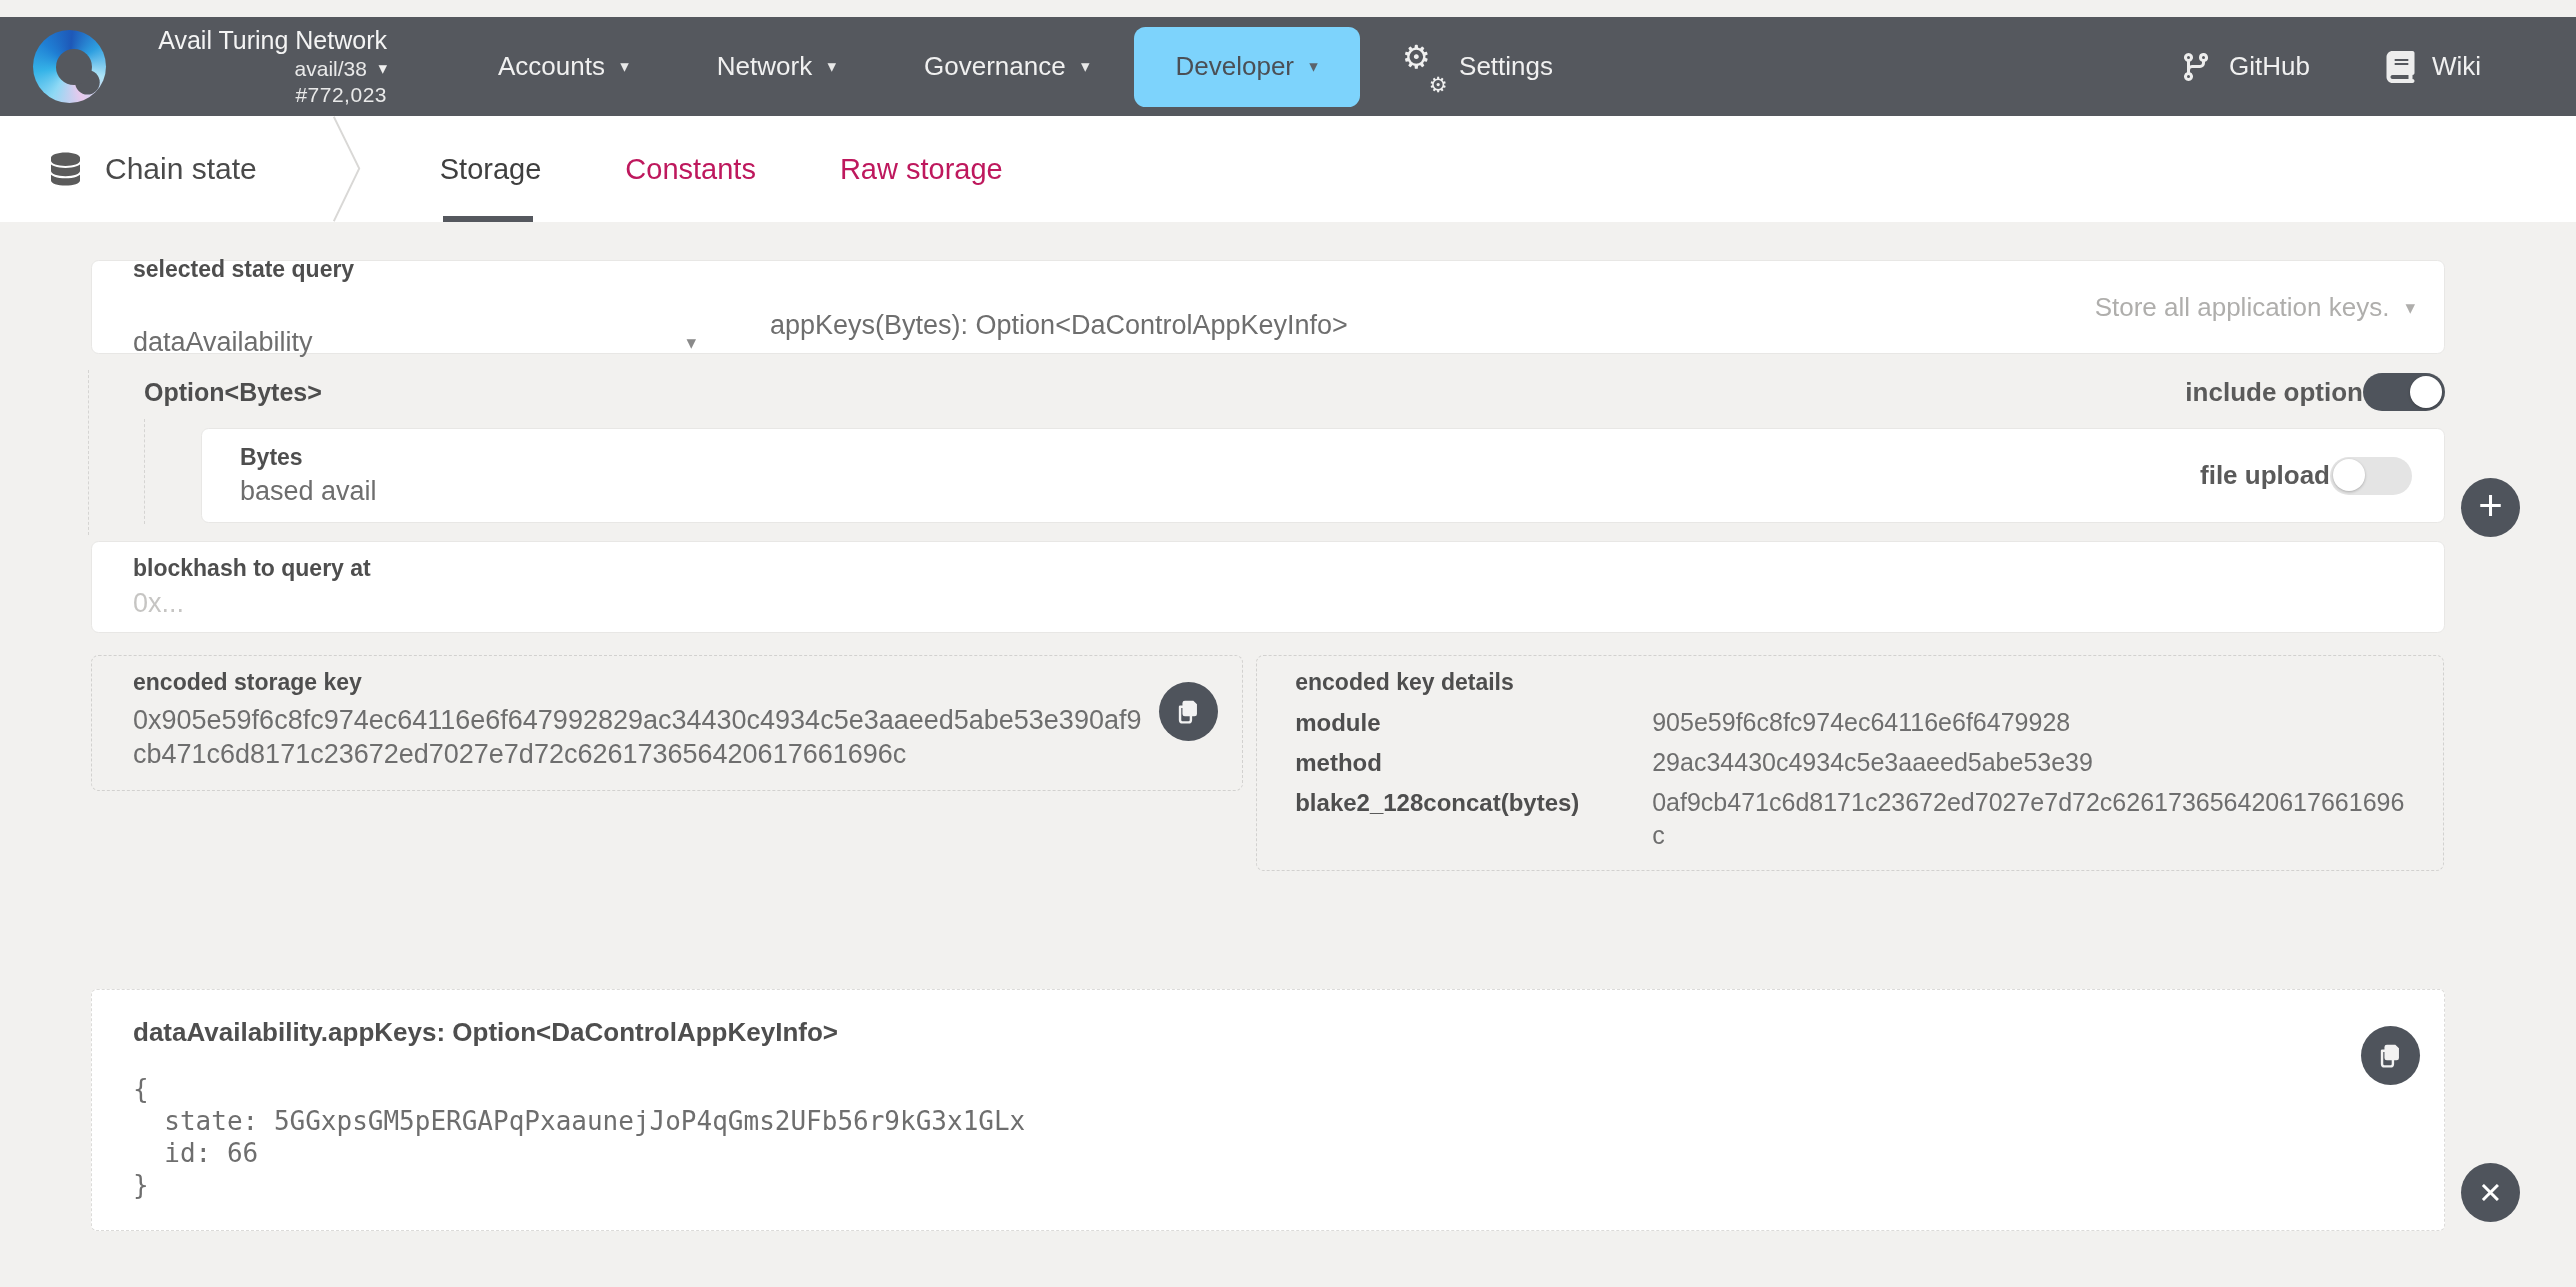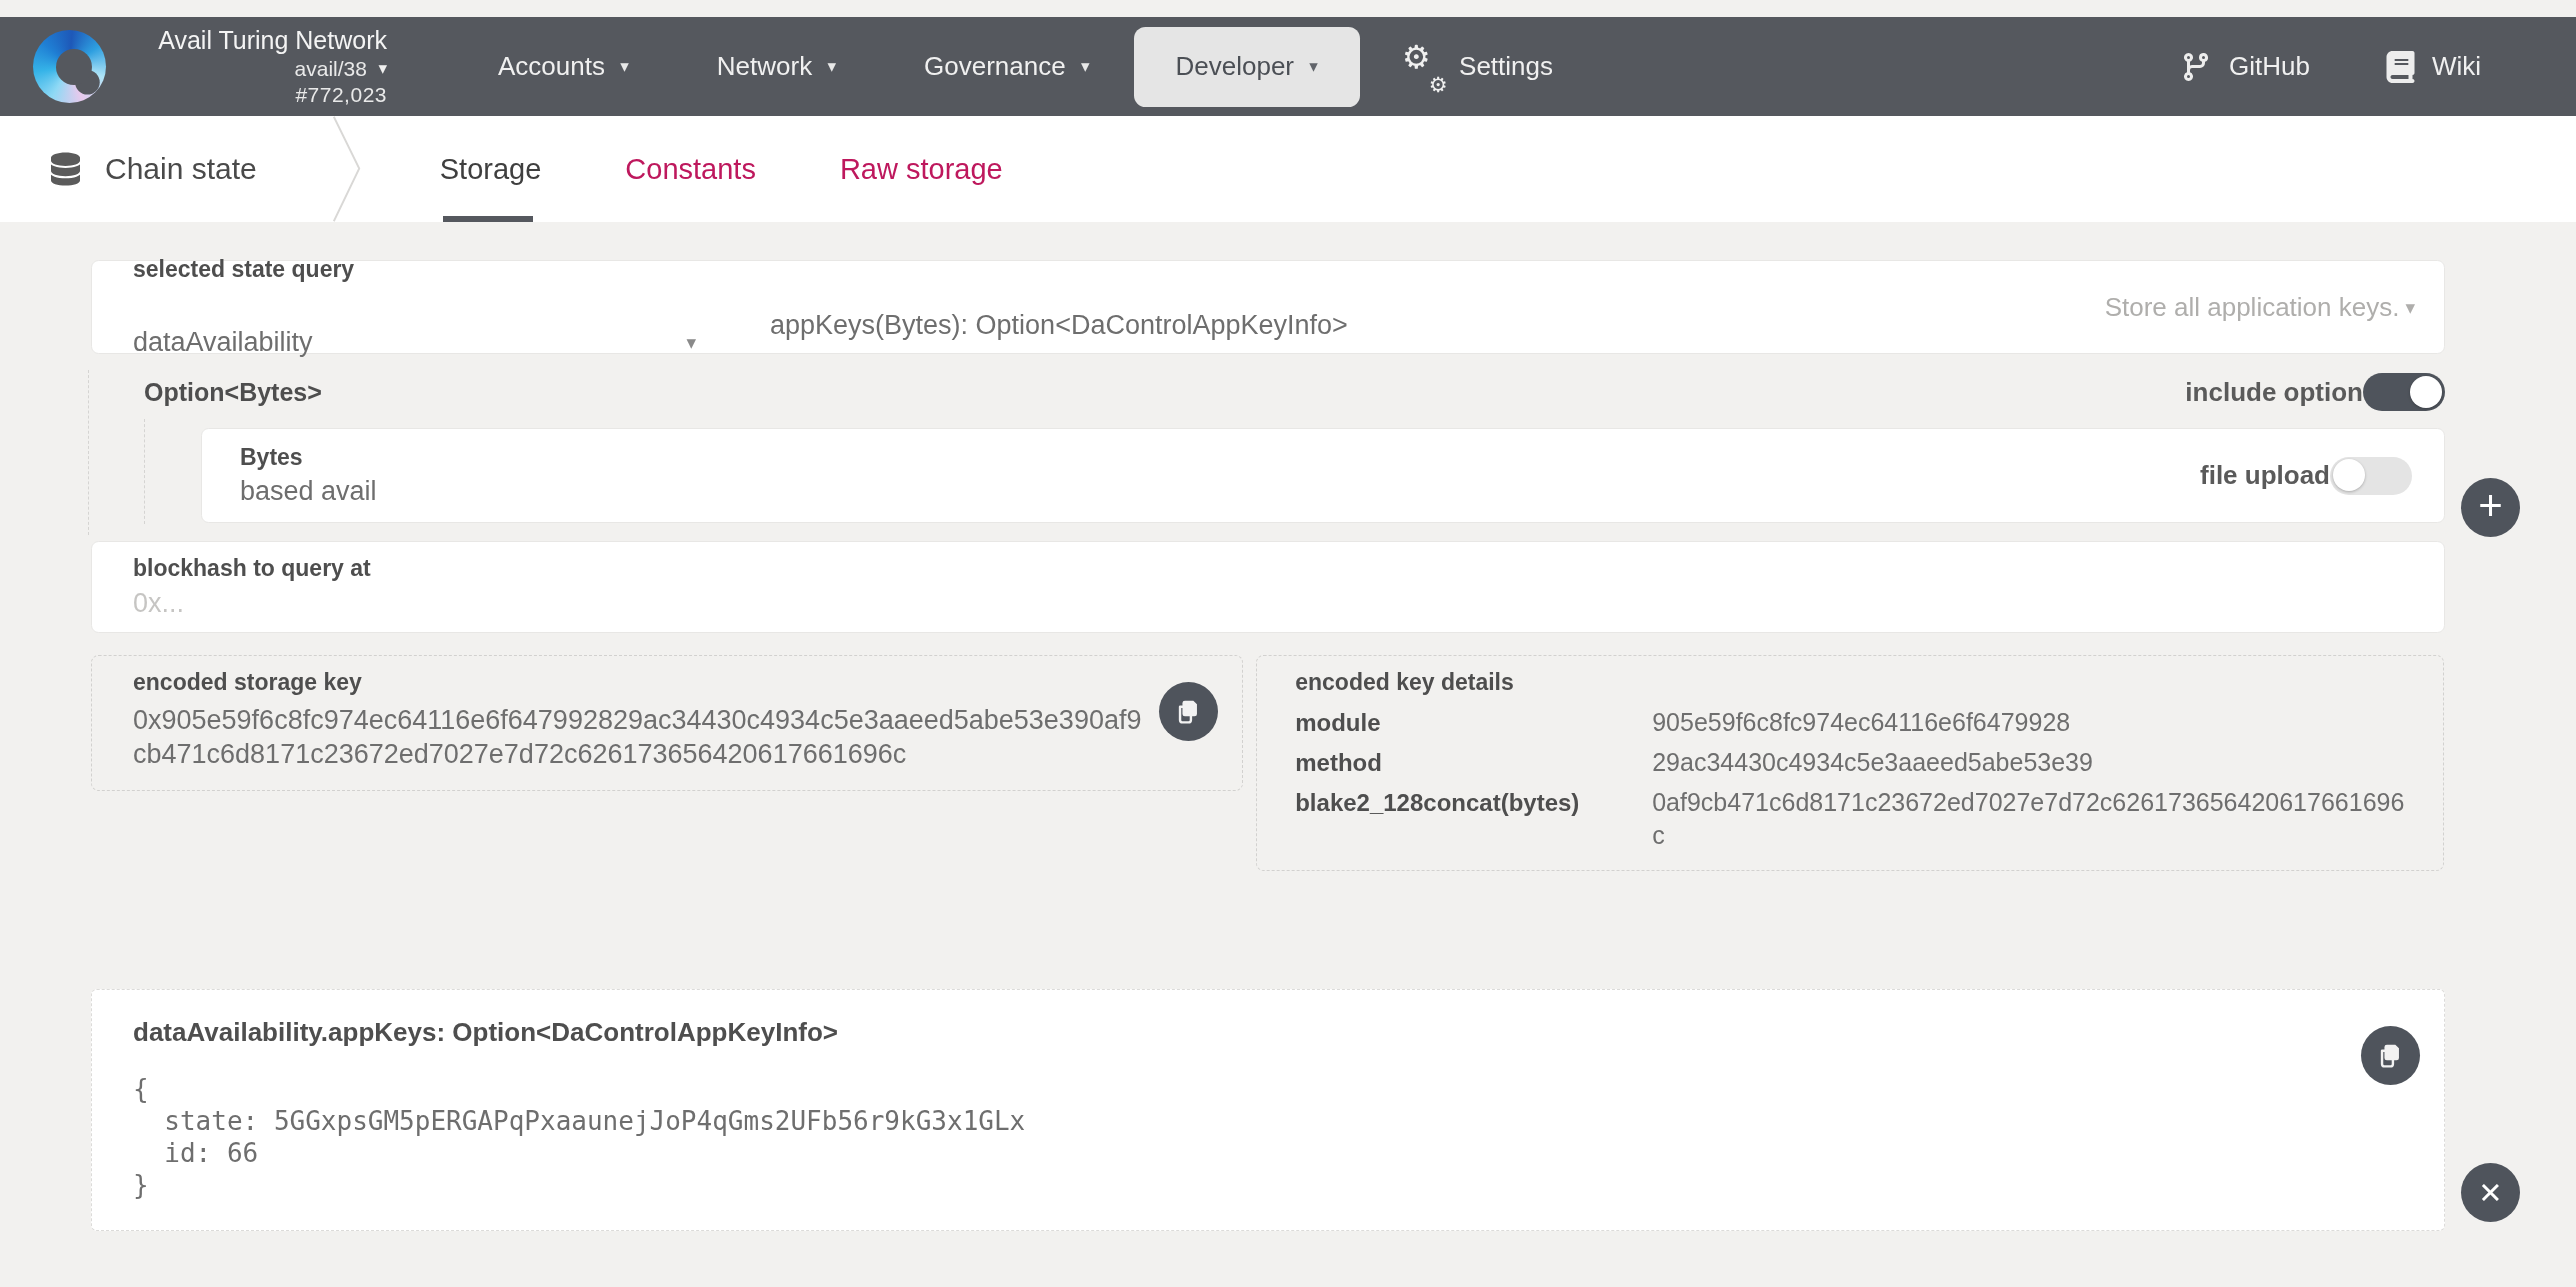--- a/index.html
+++ b/index.html
@@ -31,21 +31,21 @@
   .chain-caret { font-size:17px; color:#F0F0F0; }
   .block-number { color:#E9E9E9; font-size:21px; letter-spacing:0.5px; }
 
   .mainnav { display:flex; align-items:center; margin-left:67px; height:100%; }
   .nav-item {
     display:flex; align-items:center; gap:15.3px; color:#F0F0F0; font-size:26px;
     padding:0 44px; height:100%; cursor:pointer; white-space:nowrap;
   }
   .nav-item .caret { font-size:17px; opacity:.95; }
   .nav-item.active {
-    background:#e5e5e5; color:#4B4F55; border-radius:11.5px; height:80px;
+    background:#7dd3fc; color:#4B4F55; border-radius:11.5px; height:80px;
     align-self:center; padding:0 42px;align-items:center;
   }
   .nav-item.active .caret { color:#5A5E64; }
   .gears { position:relative; width:38px; height:38px; margin-right:1.9px; }
   .gears .g1 { position:absolute; left:-1.9px; top:-9.5px; font-size:32px; color:#F0F0F0; }
   .gears .g2 { position:absolute; right:-5.7px; bottom:-11.5px; font-size:21px; color:#F0F0F0; }
 
   .toplinks { margin-left:auto; display:flex; align-items:center; gap:76px; }
   .toplink { display:flex; align-items:center; gap:17px; color:#F0F0F0; font-size:26px; cursor:pointer; }
   .toplink svg { fill:#EDEDED; }
@@ -74,21 +74,21 @@
   }
   .label { font-size:23px; font-weight:700; color:#4E4E4E; }
   .value { font-size:27px; color:#6E6E6E; }
 
   
   .query-card { width:2354px; height:94px; display:flex; align-items:center; padding:0 29px 0 41px; }
   .q-col1 { width:563px; display:flex; flex-direction:column; gap:7.6px; }
   .q-row { display:flex; align-items:center; justify-content:space-between;margin-top:36px; }
   .dd-caret { color:#8A8A8A; font-size:19px; }
   .q-col2 { margin-left:74px; flex:1; padding-top:36px; }
-  .q-desc { display:flex; align-items:center; gap:6px; color:#AFAEAC; font-size:26px; white-space:nowrap; }
+  .q-desc { display:flex; align-items:center; gap:16px; color:#AFAEAC; font-size:26px; white-space:nowrap; }
   .q-desc .dd-caret { color:#AFAEAC; }
 
   .circle-btn {
     position:absolute; width:59px; height:59px; border-radius:50%; border:none;
     background:#4F545C; color:#FFFFFF; display:flex; align-items:center; justify-content:center;
     cursor:pointer;
   }
   .plus-btn { left:2461px; top:256px; font-size:42px; font-weight:400; line-height:1; padding-bottom:3.8px; }
   .close-btn { left:2461px; top:941px; font-size:29px; }
 

